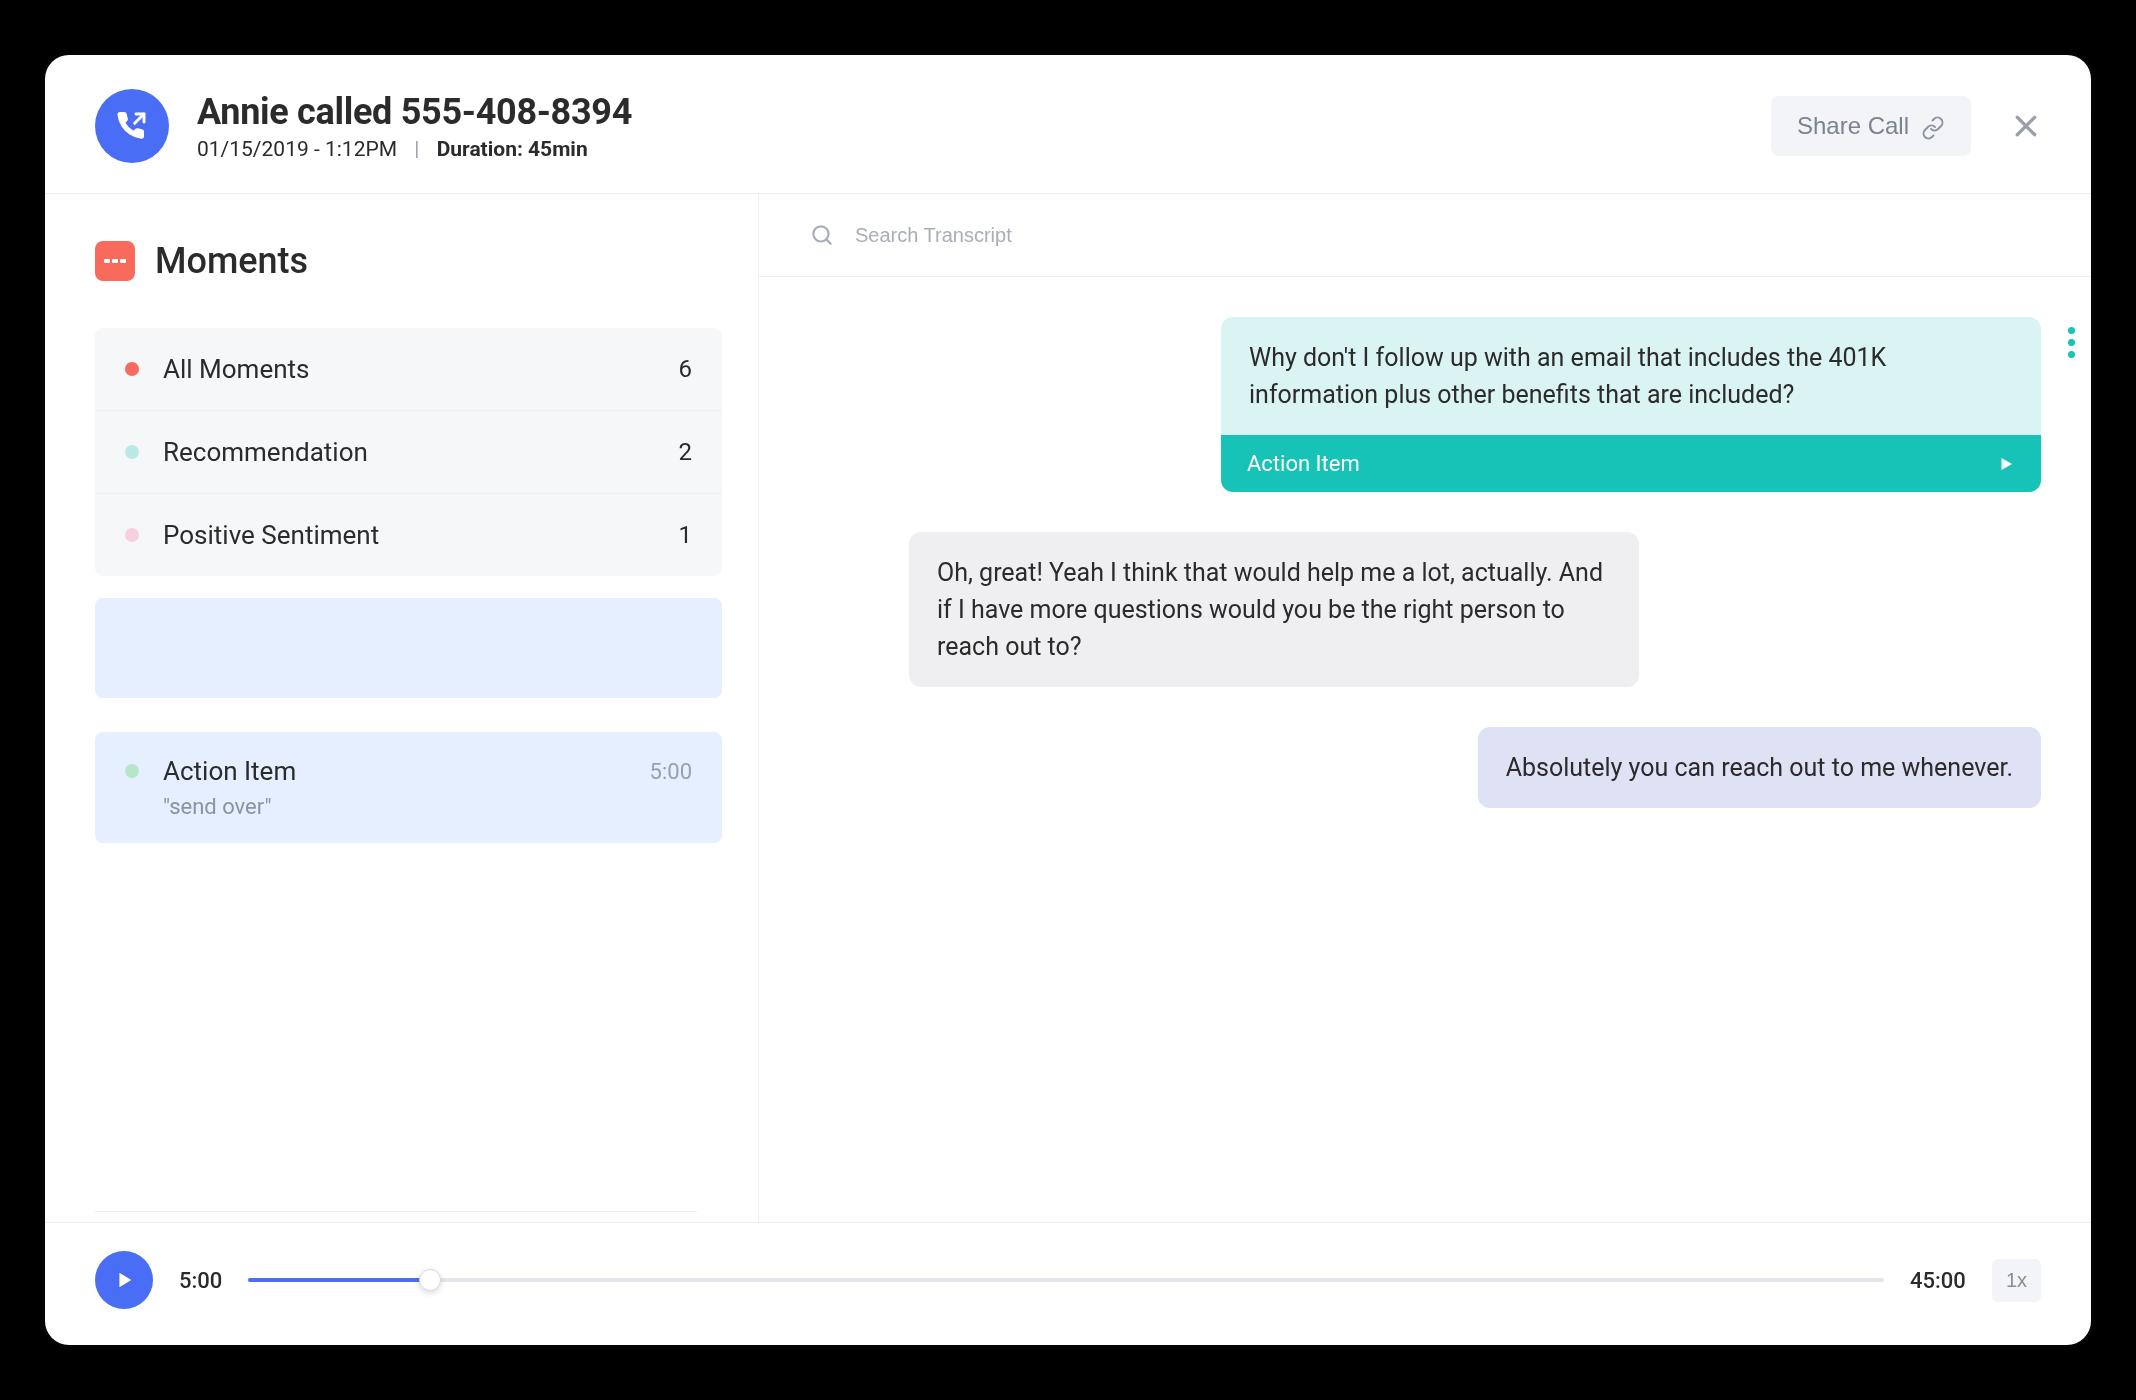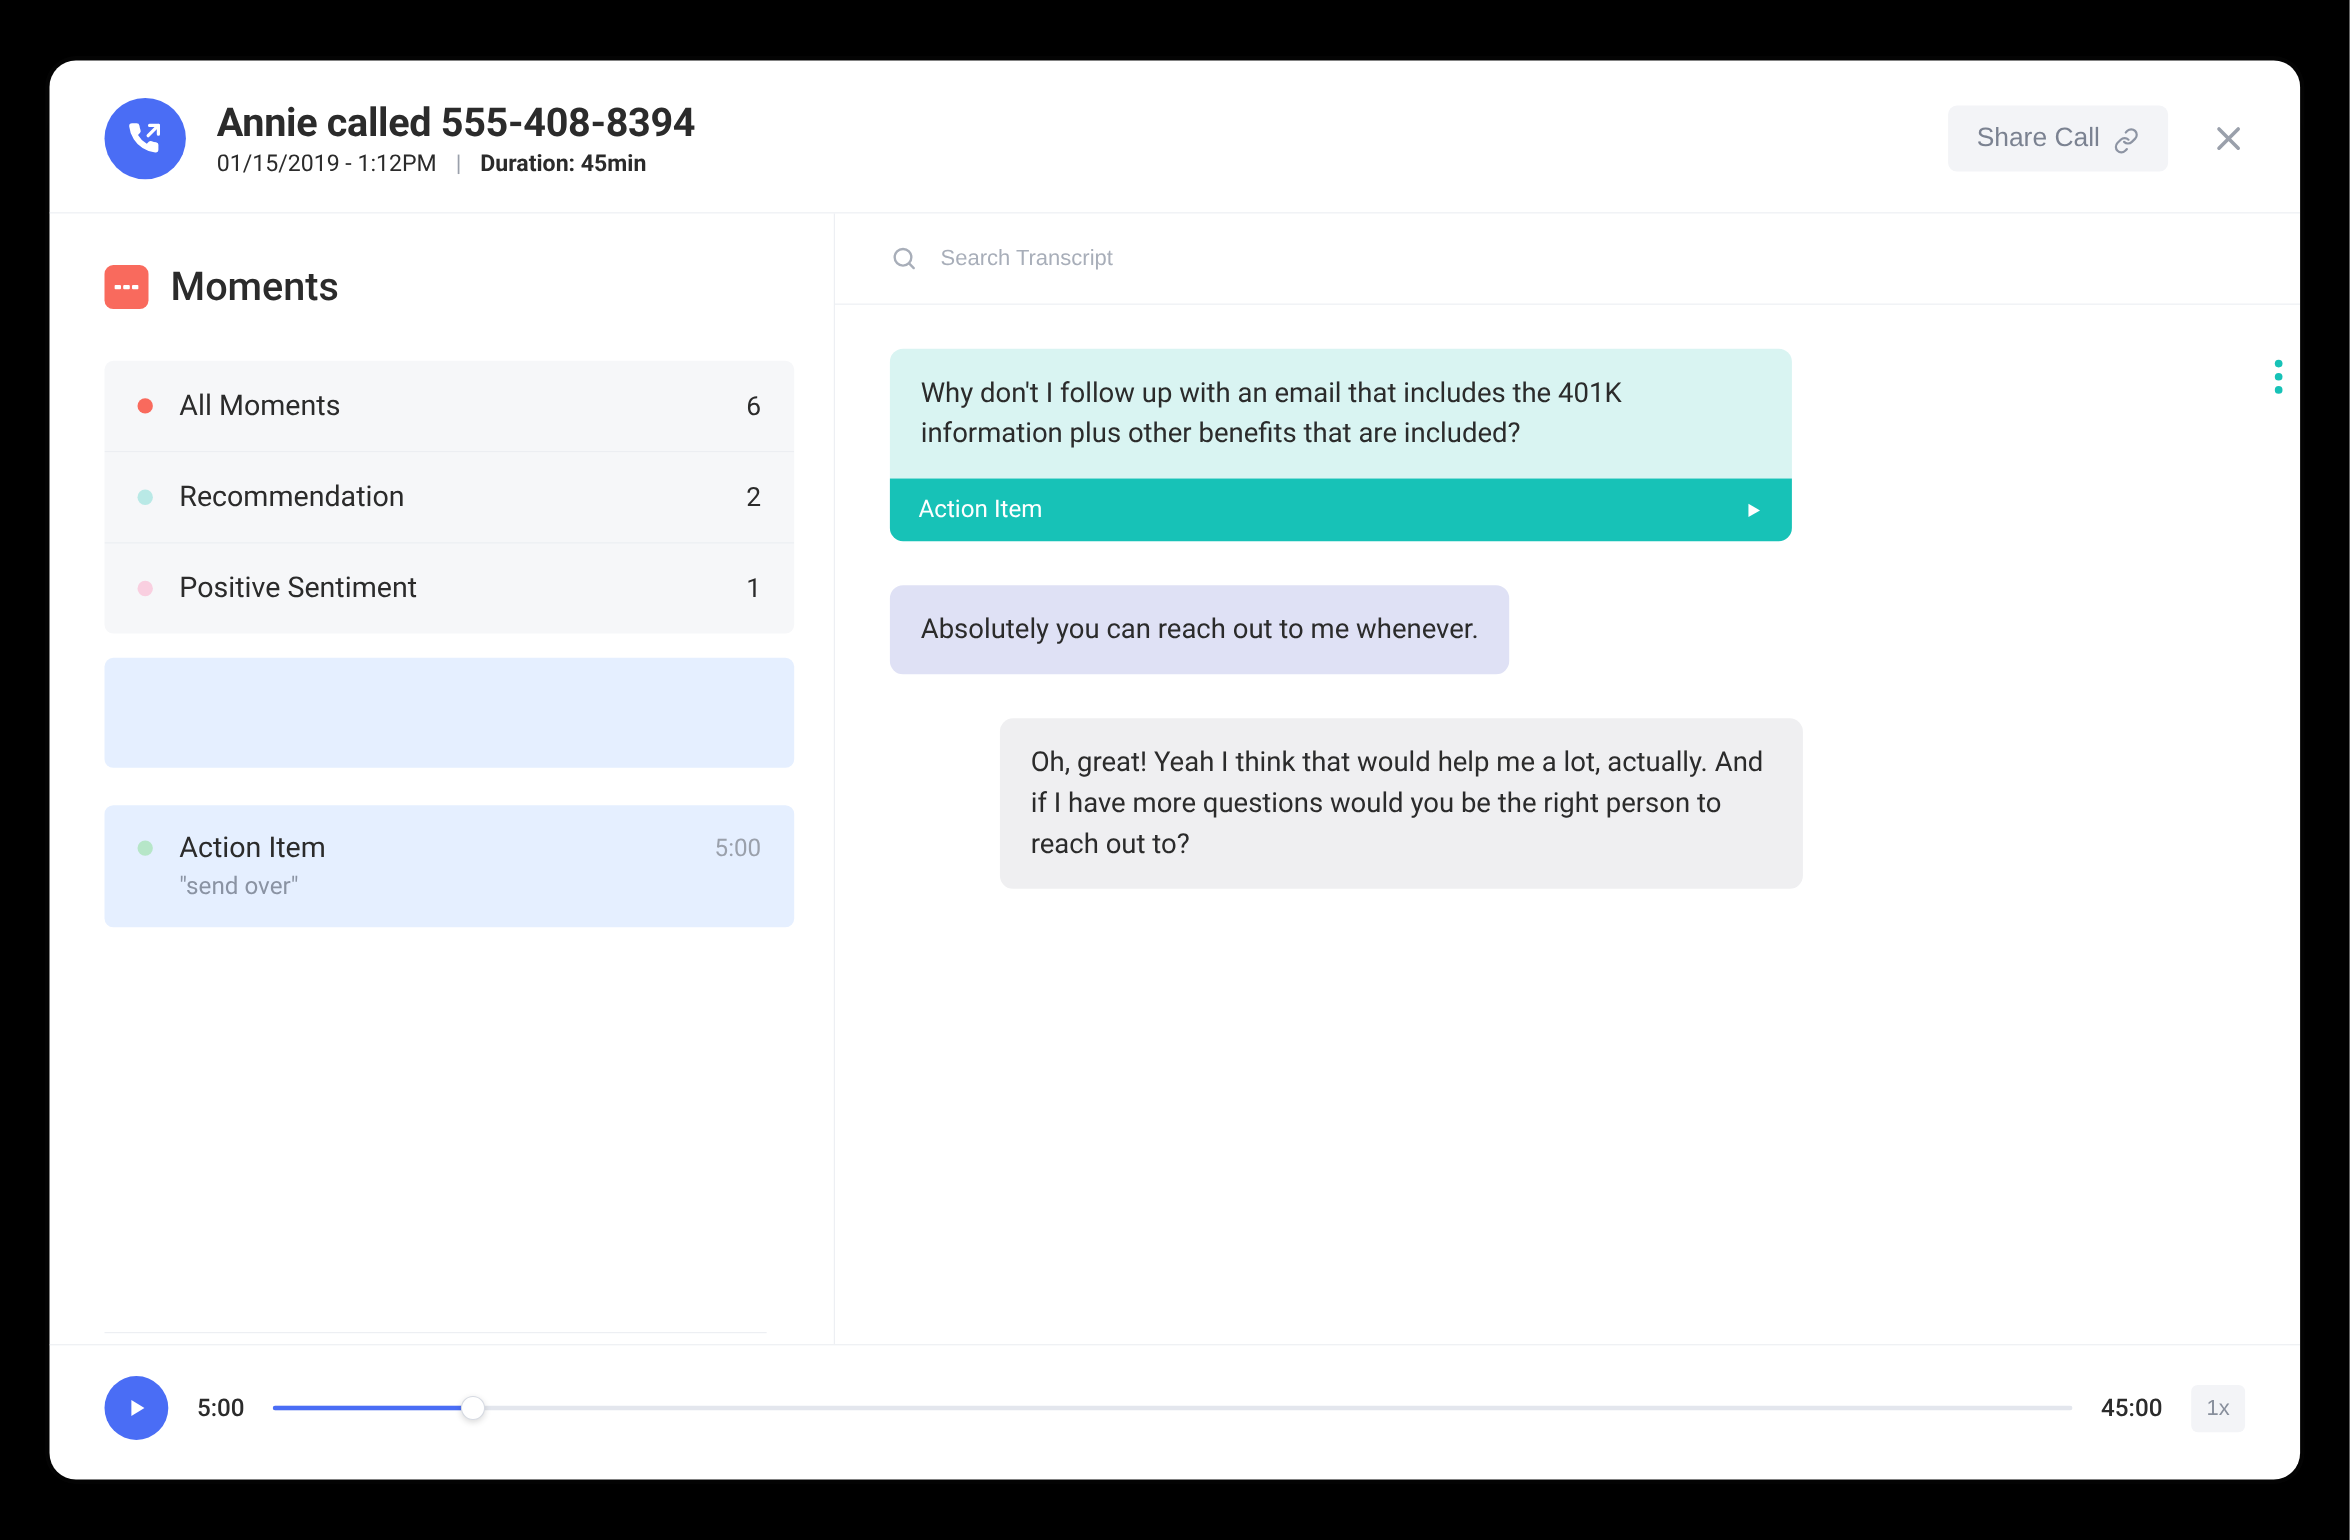--- a/index.html
+++ b/index.html
@@ -139,21 +139,21 @@
   flex:1;
   background:transparent;
 }
 .search-input::placeholder { color:#a8aeb9; }
 .transcript {
   flex:1;
   padding: 40px 50px 20px 50px;
   overflow:auto;
 }
 .msg-wrap { display:flex; position:relative; margin-bottom: 40px; }
-.msg-wrap.right { }
+.msg-wrap.right { justify-content:flex-end; }
 .bubble {
   max-width: 820px;
   padding: 22px 28px;
   border-radius: 12px;
   font-size: 25px;
   line-height: 1.48;
   color:#2b2b2b;
 }
 .bubble.teal-light { background:#d9f4f2; border-bottom-left-radius:0; border-bottom-right-radius:0; }
 .bubble.gray { background:#efeff1; }
@@ -306,26 +306,26 @@
                 </svg>
             </div>
           </div>
           <div class="kebab">
             <span></span>
               <span></span>
               <span></span>
           </div>
         </div>
 
+        <div class="msg-wrap" style="padding-left:100px;">
+          <div class="bubble gray" style="max-width:730px;">Oh, great! Yeah I think that would help me a lot, actually. And if I have more questions would you be the right person to reach out to?</div>
+        </div>
+
         <div class="msg-wrap right">
           <div class="bubble lav" style="max-width:740px;">Absolutely you can reach out to me whenever.</div>
-        </div>
-
-        <div class="msg-wrap" style="padding-left:100px;">
-          <div class="bubble gray" style="max-width:730px;">Oh, great! Yeah I think that would help me a lot, actually. And if I have more questions would you be the right person to reach out to?</div>
         </div>
 
       </div>
     </div>
   </div>
 
   <div class="player">
     <button class="play-btn">
       <svg width="22" height="22" viewBox="0 0 24 24">
           <path d="M7 4l13 8-13 8V4z" fill="#fff"></path>

